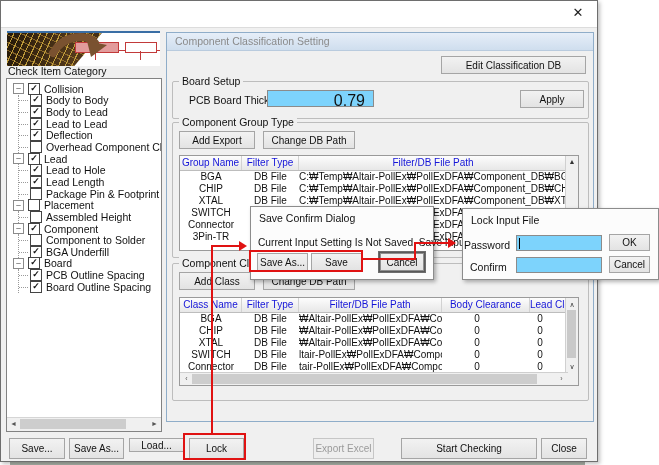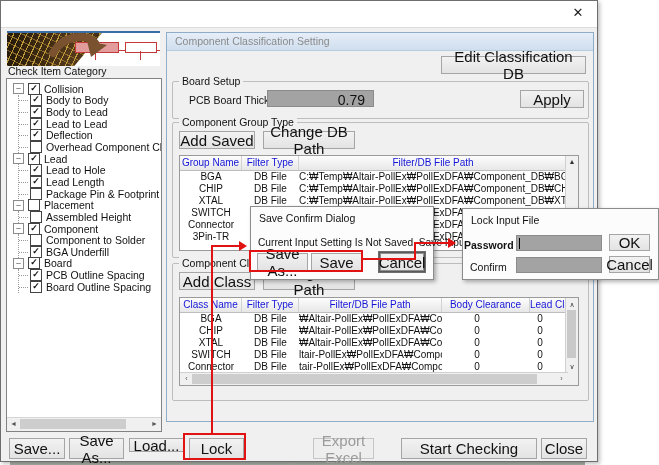--- a/index.html
+++ b/index.html
@@ -32,26 +32,26 @@
   .expbox{width:9px;height:9px;border:1px solid #8a8a8a;background:#fff;font-size:8px;line-height:7px;text-align:center;color:#222;margin-right:4px;flex:0 0 auto;}
   .cbox{width:10px;height:10px;border:1px solid #444;background:#fff;font-size:9px;line-height:9px;font-weight:bold;text-align:center;color:#111;margin-right:4px;flex:0 0 auto;}
   .tlabel{font-size:10.5px;color:#111;}
   .hscroll{position:absolute;left:0;bottom:0;width:100%;height:13px;background:#f0f0f0;border-top:1px solid #d5d5d5;}
   .harrow{position:absolute;top:0;width:13px;height:12px;font-size:7px;line-height:12px;text-align:center;color:#555;}
   .hthumb{position:absolute;top:1px;height:10px;background:#cdcdcd;}
   
   .panel{position:absolute;left:165px;top:31px;width:426px;height:388px;border:1px solid #8fadc9;background:#f0f0f0;}
   .phead{position:absolute;left:0;top:0;width:100%;height:17px;background:linear-gradient(#e6eef8,#cfdeee);border-bottom:1px solid #b9cbde;}
   .phead span{position:absolute;left:8px;top:2px;font-size:10.5px;color:#8a8a8a;}
-  .btn{position:absolute;background:linear-gradient(#f2f2f2,#e3e3e3);border:1px solid #a5a5a5;font-size:15px;color:#111;text-align:center;display:flex;align-items:center;justify-content:center;box-sizing:border-box;}
+  .btn{position:absolute;background:linear-gradient(#f2f2f2,#e3e3e3);border:1px solid #a5a5a5;font-size:10px;color:#111;text-align:center;display:flex;align-items:center;justify-content:center;box-sizing:border-box;}
   .btn.disabled{color:#9b9b9b;border-color:#c6c6c6;background:#eeeeee;}
   .btn.default{border:1px solid #5a5a5a;box-shadow:inset 0 0 0 1px #8f8f8f,0 0 0 1px #6e6e6e;}
   .gbox{position:absolute;border:1px solid #bdbdbd;border-radius:2px;}
   .legend{position:absolute;top:-7px;left:6px;background:#f0f0f0;padding:0 3px;font-size:10.5px;color:#111;white-space:nowrap;}
-  .field{position:absolute;background:#a3a3a3;border:1px solid #8b8b8b;font-size:14px;color:#111;box-sizing:border-box;}
+  .field{position:absolute;background:#7dd3fc;border:1px solid #8b8b8b;font-size:16px;color:#111;box-sizing:border-box;}
   .lbl{position:absolute;font-size:10.5px;color:#111;white-space:nowrap;}
   
   .tbl{position:absolute;background:#fff;border:1px solid #9a9a9a;overflow:hidden;box-sizing:border-box;}
   .thead{display:flex;height:14px;background:linear-gradient(#fdfdfd,#e7e7e7);border-bottom:1px solid #bdbdbd;}
   .thc{font-size:10px;color:#1414d8;text-align:center;line-height:14px;border-right:1px solid #d2d2d2;overflow:hidden;white-space:nowrap;box-sizing:border-box;flex:0 0 auto;}
   .trow{display:flex;height:12px;}
   .tc{font-size:10px;color:#111;text-align:center;line-height:12px;overflow:hidden;white-space:nowrap;box-sizing:border-box;flex:0 0 auto;}
   .vscroll{position:absolute;right:0;top:0;bottom:0;width:12px;background:#f0f0f0;border-left:1px solid #d0d0d0;}
   .varrow{position:absolute;left:0;width:12px;height:11px;font-size:7px;text-align:center;line-height:11px;color:#333;}
   .vthumb{position:absolute;left:1px;width:9px;background:#c9c9c9;}
@@ -199,21 +199,21 @@
     <div class="gbox" style="left:171px;top:80px;width:415px;height:36px;">
       <span class="legend">Board Setup</span>
     </div>
     <div class="lbl" style="left:188px;top:93px;">PCB Board Thickness :</div>
     <div class="field" style="left:266px;top:89px;width:107px;height:17px;text-align:right;padding:1px 8px 0 0;">0.79</div>
     <div class="btn" style="left:519px;top:89px;width:64px;height:18px;">Apply</div>
 
     <div class="gbox" style="left:171px;top:121px;width:415px;height:134px;">
       <span class="legend">Component Group Type</span>
     </div>
-    <div class="btn" style="left:178px;top:130px;width:76px;height:18px;">Add Saved</div>
+    <div class="btn" style="left:178px;top:130px;width:76px;height:18px;">Add Export</div>
     <div class="btn" style="left:262px;top:130px;width:92px;height:18px;">Change DB Path</div>
     <div class="tbl" style="left:178px;top:154px;width:400px;height:96px;" id="grouptbl">
         <div class="thead">
           <div class="thc" style="width: 62px;">Group Name</div>
           <div class="thc" style="width: 57px;">Filter Type</div>
           <div class="thc" style="width: 269px;">Filter/DB File Path</div>
         </div>
       <div class="trow">
           <div class="tc" style="width: 62px;">BGA</div>
           <div class="tc" style="width: 57px;">DB File</div>
@@ -332,21 +332,21 @@
   <div class="dlg" style="left:250px;top:206px;width:182px;height:72px;">
     <div class="dlgtitle">Save Confirm Dialog</div>
     <div style="position:absolute;left:7px;top:30px;font-size:10.2px;color:#111;white-space:nowrap;">Current Input Setting Is Not Saved.  Save Input ?</div>
     <div class="btn" style="left:6px;top:46px;width:51px;height:18px;">Save As...</div>
     <div class="btn" style="left:60px;top:46px;width:51px;height:18px;">Save</div>
     <div class="btn default" style="left:128px;top:45px;width:46px;height:20px;">Cancel</div>
   </div>
 
   <div class="dlg" style="left:462px;top:208px;width:195px;height:70px;">
     <div class="dlgtitle">Lock Input File</div>
-    <div class="lbl" style="left:1px;top:30px;font-weight:bold;">Password</div>
+    <div class="lbl" style="left:1px;top:30px;">Password</div>
     <div class="field" style="left:53px;top:26px;width:86px;height:16px;">
       <div style="position:absolute;left:2px;top:2px;width:1px;height:11px;background:#000;"></div>
     </div>
     <div class="btn" style="left:146px;top:25px;width:41px;height:17px;">OK</div>
     <div class="lbl" style="left:7px;top:52px;">Confirm</div>
     <div class="field" style="left:53px;top:48px;width:86px;height:16px;"></div>
     <div class="btn" style="left:146px;top:47px;width:41px;height:17px;">Cancel</div>
   </div>
 
   <div class="red redrect" style="left:183px;top:433px;width:63px;height:27px;"></div>

